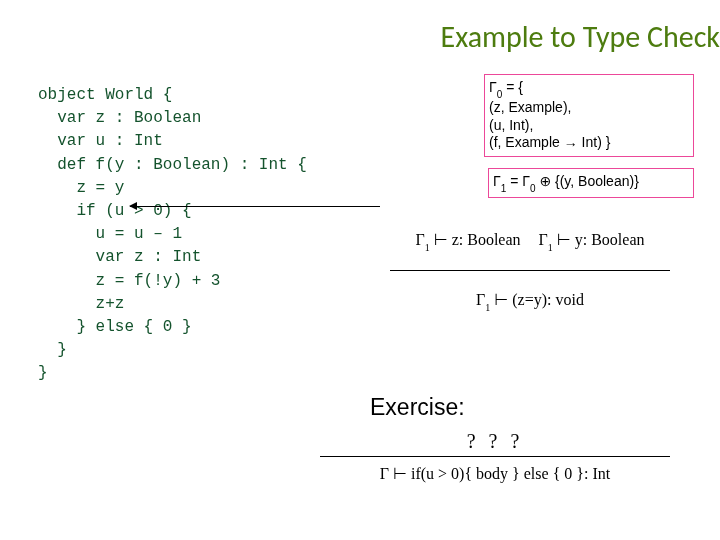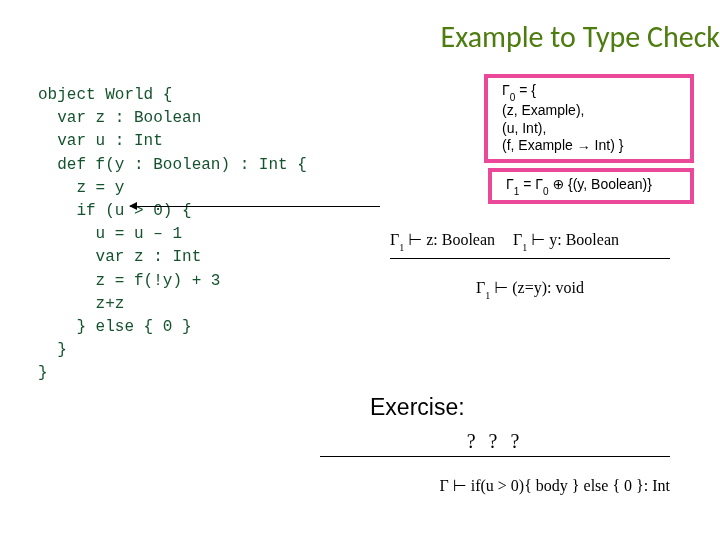--- a/index.html
+++ b/index.html
@@ -24,22 +24,22 @@
     left: 38px;
     top: 84px;
     font-family: "Courier New", monospace;
     font-size: 16px;
     line-height: 1.45;
     color: #14532d;
     white-space: pre;
   }
   .box {
     position: absolute;
-    border: 4px solid #ec4899;
-    padding: 4px 14px;
+    border: 1px solid #ec4899;
+    padding: 4px 4px;
     font-size: 14px;
     line-height: 1.25;
     background: #fff;
     margin-left: 48px;
   }
   .box0 { right: 26px; top: 74px; width: 210px; }
   .box1 { right: 26px; top: 168px; width: 206px; }
   .sub { font-size: 10px; vertical-align: sub; position: relative; top: 2px; }
   .exercise {
     position: absolute;
@@ -51,43 +51,43 @@
     position: absolute;
     left: 390px;
     top: 230px;
     width: 280px;
     text-align: center;
     font-family: "Times New Roman", serif;
     font-size: 16px;
   }
   .rule1 .numerator {
     display: flex;
-    justify-content: flex-start;
+    justify-content: center;
     gap: 18px;
-    padding-bottom: 6px;
+    padding-bottom: 18px;
   }
   .rule1 .line {
     border-top: 1px solid #000;
     margin: 1px 0;
   }
   .rule1 .denominator {
     padding-top: 18px;
   }
   .rule2 {
     position: absolute;
     left: 320px;
     top: 430px;
     width: 350px;
     text-align: center;
     font-family: "Times New Roman", serif;
     font-size: 16px;
   }
   .rule2 .numerator { padding-bottom: 2px; letter-spacing: 4px; font-size: 20px; }
   .rule2 .line { border-top: 1px solid #000; margin: 1px 0; }
-  .rule2 .denominator { padding-top: 18px; text-align: right; }
+  .rule2 .denominator { padding-top: 6px; }
   .arrow-zy {
     position: absolute;
     left: 130px;
     top: 206px;
     width: 250px;
     height: 1px;
     background: #000;
   }
   .arrow-zy::before {
     content: "";

